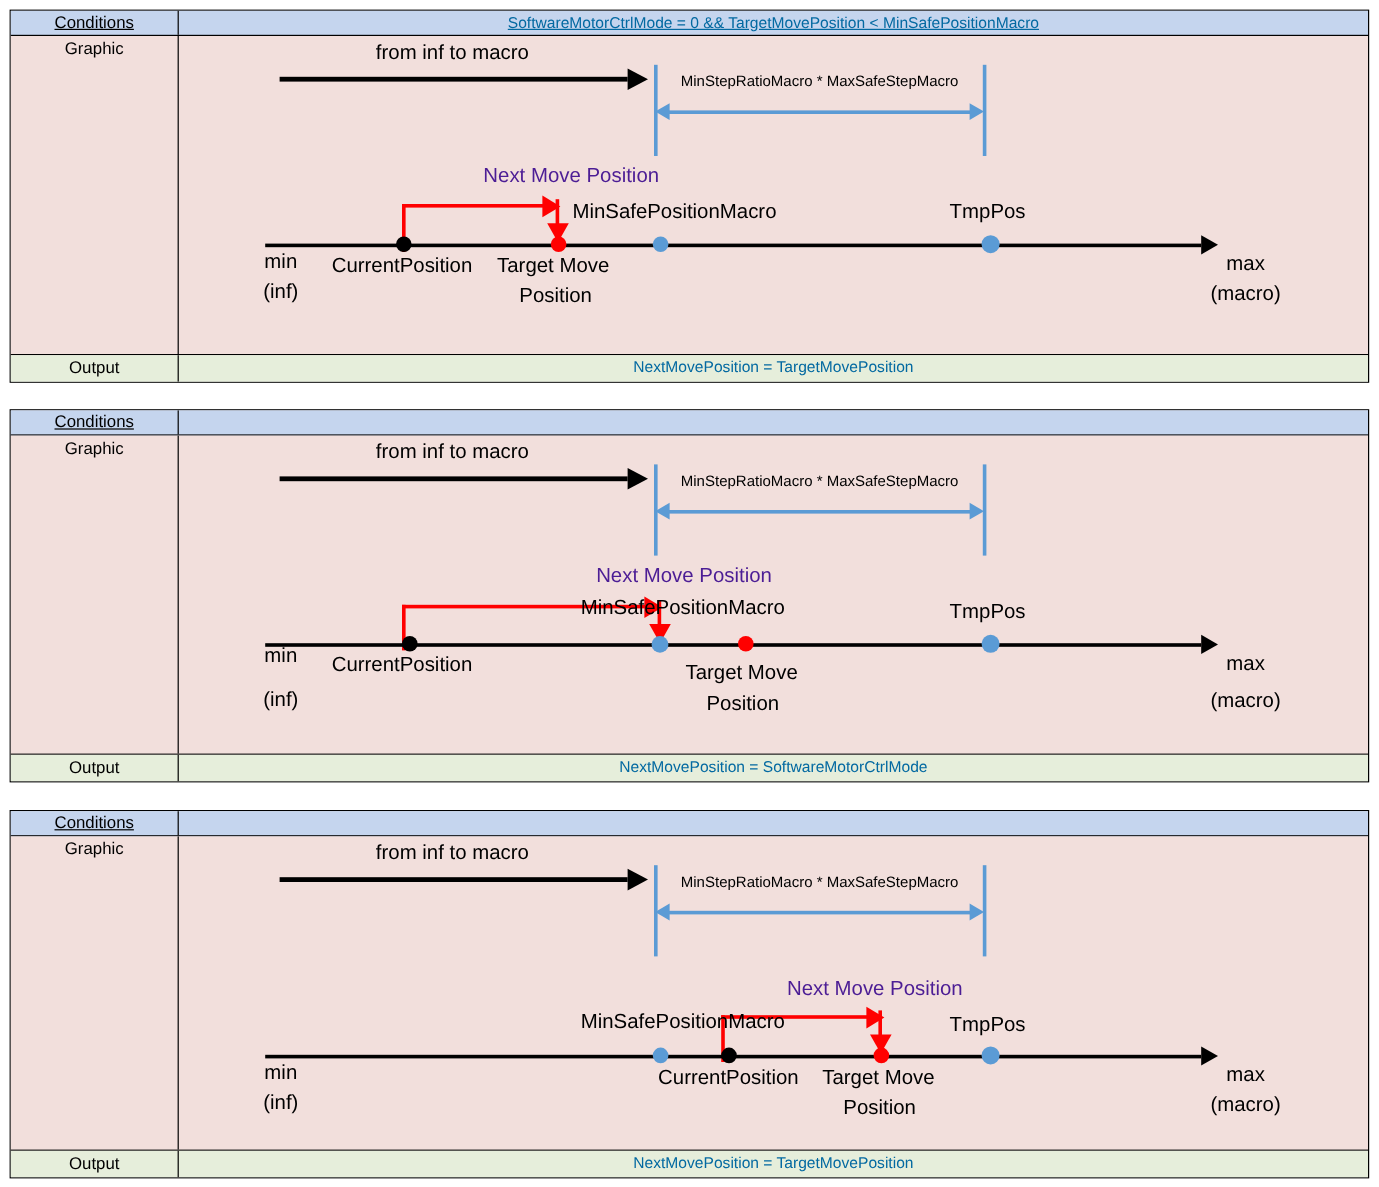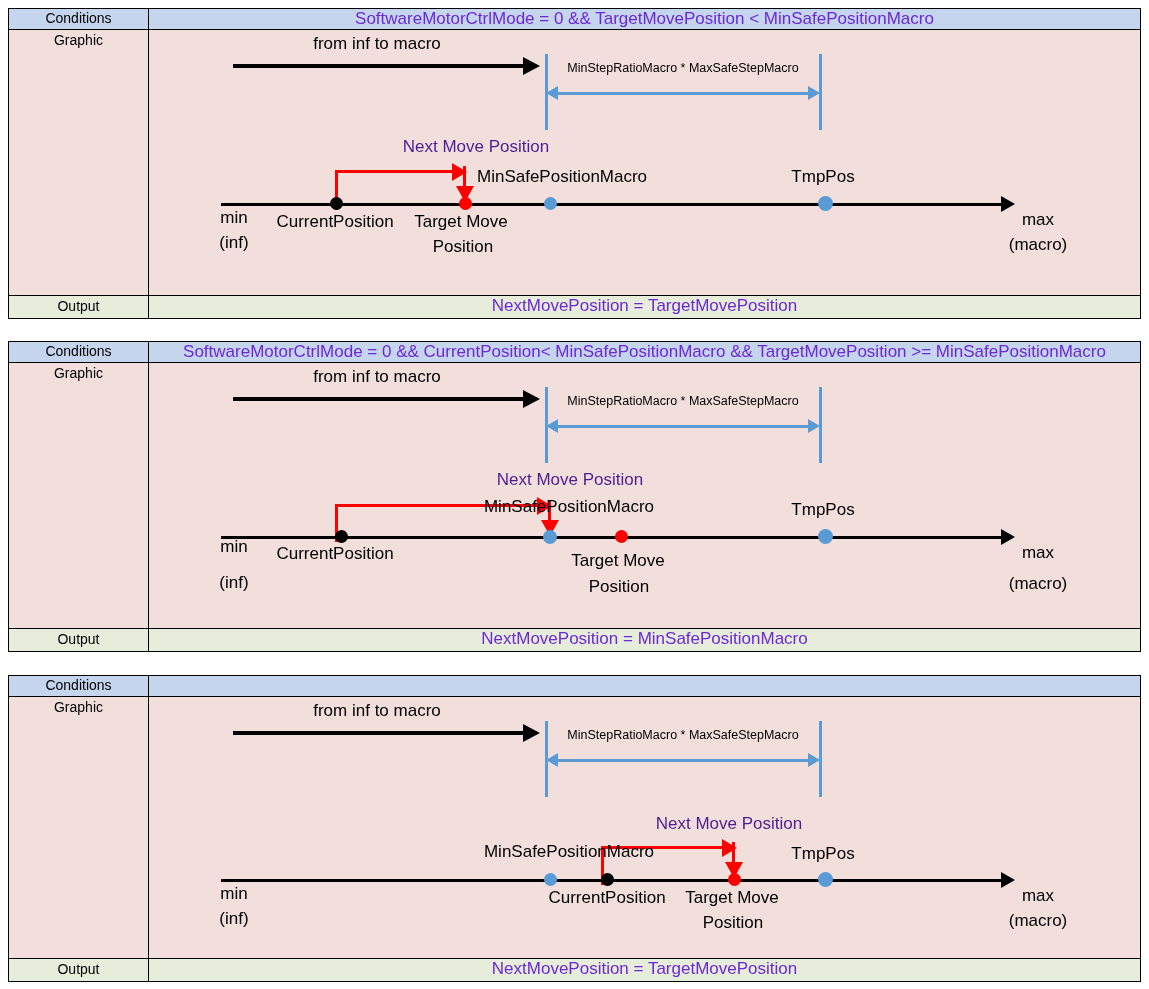--- a/index.html
+++ b/index.html
@@ -37,28 +37,28 @@
     box-sizing: border-box;
     text-align: center;
     font-size: 14px;
     color: #000;
     padding-top: 2px;
   }
   .cell-body {
     flex: 1 1 auto;
     box-sizing: border-box;
     text-align: center;
-    font-size: 17px;
-    color: #6d28d9;
+    font-size: 13px;
+    color: #0369a1;
     padding-top: 2px;
   }
 
   .row-conditions { background: #c5d5ee; height: 21px; }
   .row-conditions .cell-label,
-  .row-conditions .cell-body { line-height: 19px; padding-top: 0; }
+  .row-conditions .cell-body { line-height: 19px; padding-top: 0; text-decoration: underline; }
 
   .row-output { background: #e6eedb; height: 22px; }
   .row-output .cell-label,
   .row-output .cell-body { line-height: 20px; padding-top: 0; }
 
   .row-graphic { background: #f2dfdc; }
   .row-graphic .cell-label { text-align: center; }
 
   .graphic-area {
     position: relative;
@@ -200,21 +200,20 @@
   <div class="row row-output">
     <div class="cell-label">Output</div>
     <div class="cell-body">NextMovePosition = TargetMovePosition</div>
   </div>
 </div>
 
 <div class="panel" style="top:341px; height:311px;">
 
   <div class="row row-conditions">
     <div class="cell-label">Conditions</div>
-    <div class="cell-body">SoftwareMotorCtrlMode = 0 &amp;&amp; CurrentPosition&lt; MinSafePositionMacro &amp;&amp; TargetMovePosition &gt;= MinSafePositionMacro</div>
   </div>
 
   <div class="row row-graphic" style="height:266px;">
     <div class="cell-label">Graphic</div>
     <div class="graphic-area">
 
       <div class="lbl lbl-c" style="left:228px; top:4px;">from inf to macro</div>
       <div class="gl topline" style="left:84px; top:34px; width:290px;"></div>
       <div class="gl topline-arrow" style="left:374px; top:27px;"></div>
 
@@ -249,21 +248,21 @@
       <div class="lbl lbl-c" style="left:420px; top:134px;">MinSafePositionMacro</div>
       <div class="lbl lbl-c" style="left:469px; top:188px;">Target Move</div>
       <div class="lbl lbl-c" style="left:470px; top:214px;">Position</div>
       <div class="lbl lbl-c" style="left:674px; top:137px;">TmpPos</div>
 
     </div>
   </div>
 
   <div class="row row-output">
     <div class="cell-label">Output</div>
-    <div class="cell-body">NextMovePosition = MinSafePositionMacro</div>
+    <div class="cell-body">NextMovePosition = SoftwareMotorCtrlMode</div>
   </div>
 </div>
 
 <div class="panel" style="top:675px; height:307px;">
 
   <div class="row row-conditions">
     <div class="cell-label">Conditions</div>
   </div>
 
   <div class="row row-graphic" style="height:262px;">

